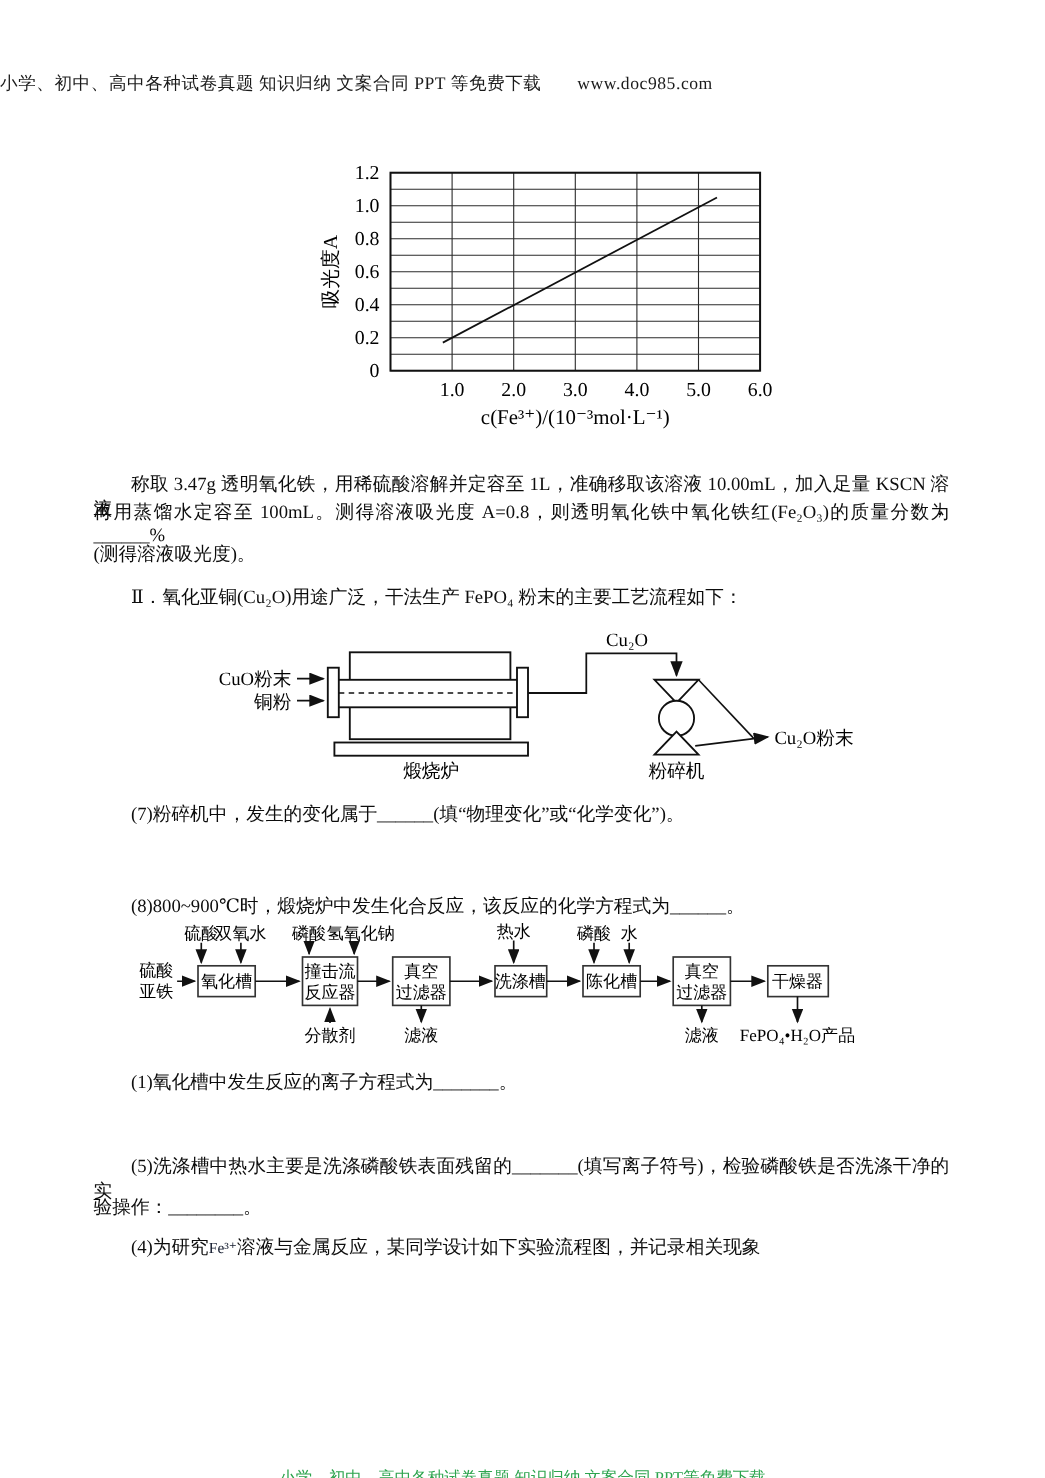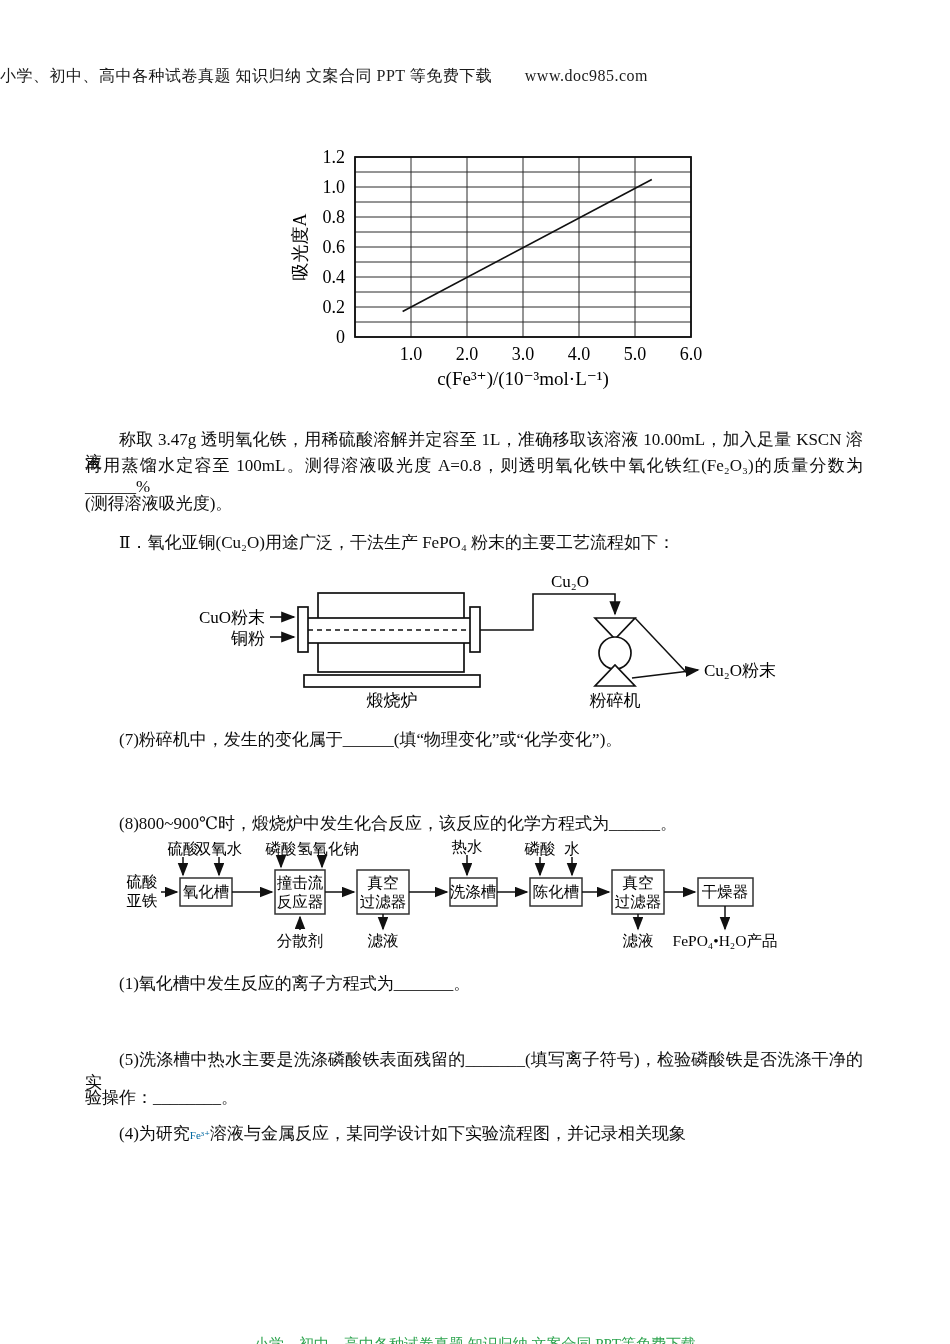--- a/index.html
+++ b/index.html
@@ -14,21 +14,21 @@
   .chart-wrap{position:absolute;left:290px;top:149px;width:420px;height:245px;}
   svg{font-family:"Liberation Serif","DejaVu Serif",serif;}
   .line{position:absolute;left:85px;width:778px;font-size:17px;color:#0d0d0d;}
   .indent{text-indent:34px;}
   .just{text-align:justify;text-align-last:justify;}
   .nowrap{white-space:nowrap;}
   .furnace-wrap{position:absolute;left:180px;top:565px;width:600px;height:150px;}
   .flow-wrap{position:absolute;left:85px;top:830px;width:780px;height:130px;}
   .footer{position:absolute;left:0;top:1335px;width:100%;height:9px;overflow:hidden;
     text-align:center;color:#2da44e;font-size:15px;line-height:18px;}
-  .chem{font-size:11px;color:#0369a1;}
+  .chem{font-size:14px;color:#0f172a;}
 </style>
 </head>
 <body>
 
 <div class="page">
 
   <div class="header">
     <span>小学、初中、高中各种试卷真题 知识归纳 文案合同 PPT 等免费下载</span>
     <span class="site">www.doc985.com</span>
   </div>

